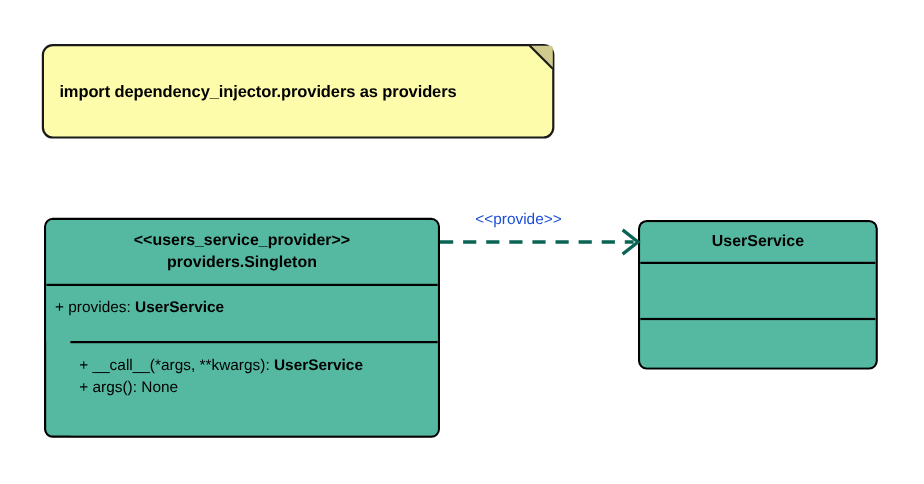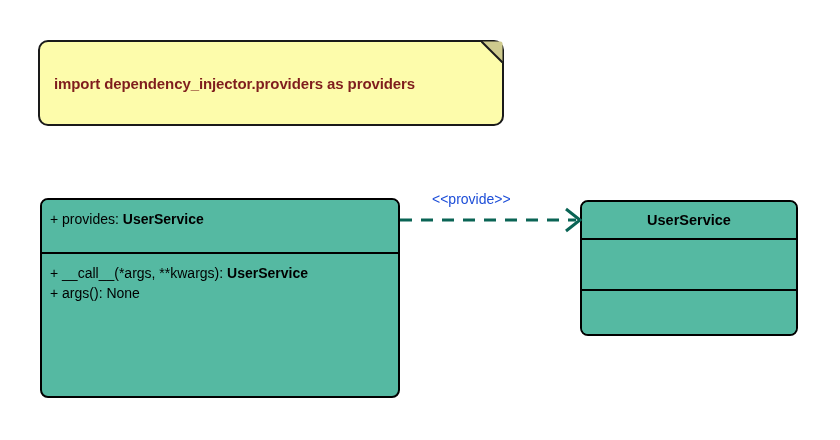--- a/index.html
+++ b/index.html
@@ -42,21 +42,21 @@
     width: 22px;
     height: 22px;
     overflow: hidden;
     pointer-events: none;
   }
   .note-fold svg { display: block; }
 
   .note-text {
     font-size: 15px;
     font-weight: bold;
-    color: #7f1d1d;
+    color: #000000;
     padding-left: 14px;
     letter-spacing: -0.1px;
     white-space: nowrap;
   }
 
   
   .uml-class {
     position: absolute;
     box-sizing: border-box;
     background: #55b9a2;
@@ -101,21 +101,21 @@
 
   
   #provider-class {
     left: 40px;
     top: 198px;
     width: 360px;
     height: 200px;
   }
   #provider-class .c1 { height: 58px; }
   #provider-class .c2 { height: 52px; }
-  #provider-class .c3 { height: 86px; }
+  #provider-class .c3 { height: 86px; margin-left: 22px; }
 
   
   #service-class {
     left: 580px;
     top: 200px;
     width: 218px;
     height: 136px;
   }
   #service-class .c1 { height: 36px; }
   #service-class .c2 { height: 51px; }
@@ -152,20 +152,24 @@
     <span class="note-text">import dependency_injector.providers as providers</span>
     <span class="note-fold">
       <svg width="22" height="22" viewBox="0 0 22 22">
         <path d="M0.5 0.5 L21.5 21.5 L21.5 2.5 A2 2 0 0 0 19.5 0.5 Z" fill="#cfcb8e" stroke="none"></path>
         <path d="M0 0 L21.5 21.5" stroke="#1a1a1a" stroke-width="2" fill="none"></path>
       </svg>
     </span>
   </div>
 
   <div class="uml-class" id="provider-class">
+    <div class="compartment c1 comp-title">
+      <div class="title-line">&lt;&lt;users_service_provider&gt;&gt;</div>
+      <div class="title-line">providers.Singleton</div>
+    </div>
 
     <div class="compartment c2 comp-body">
       <div class="member">
         <span>+</span>
         <span>provides:</span>
         <b>UserService</b>
       </div>
     </div>
 
     <div class="compartment c3 comp-body">

